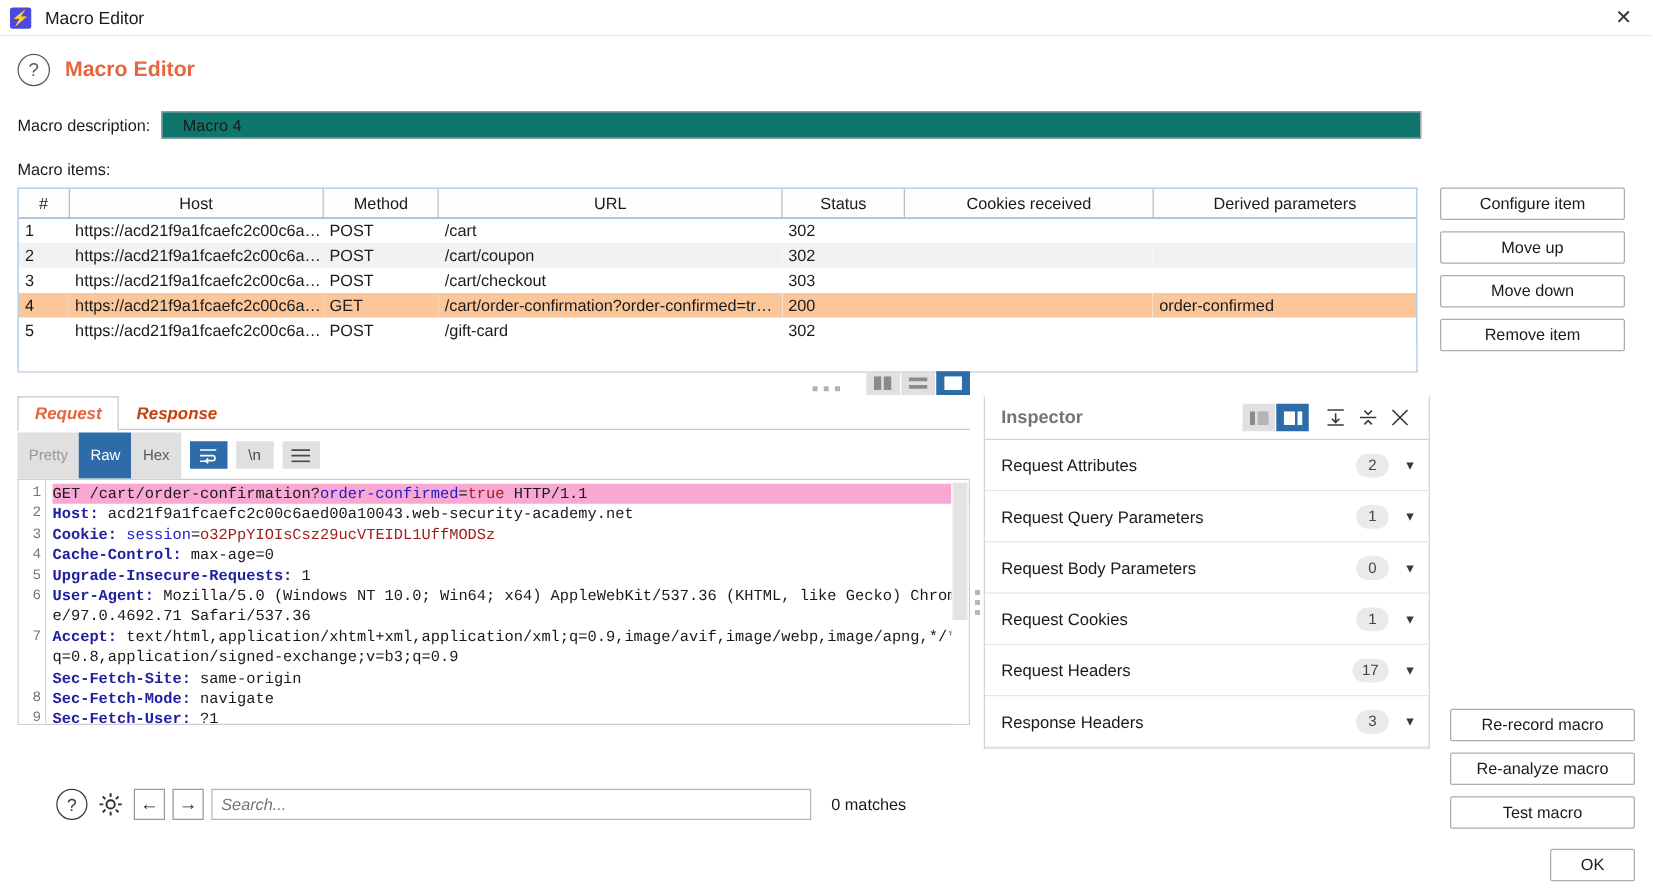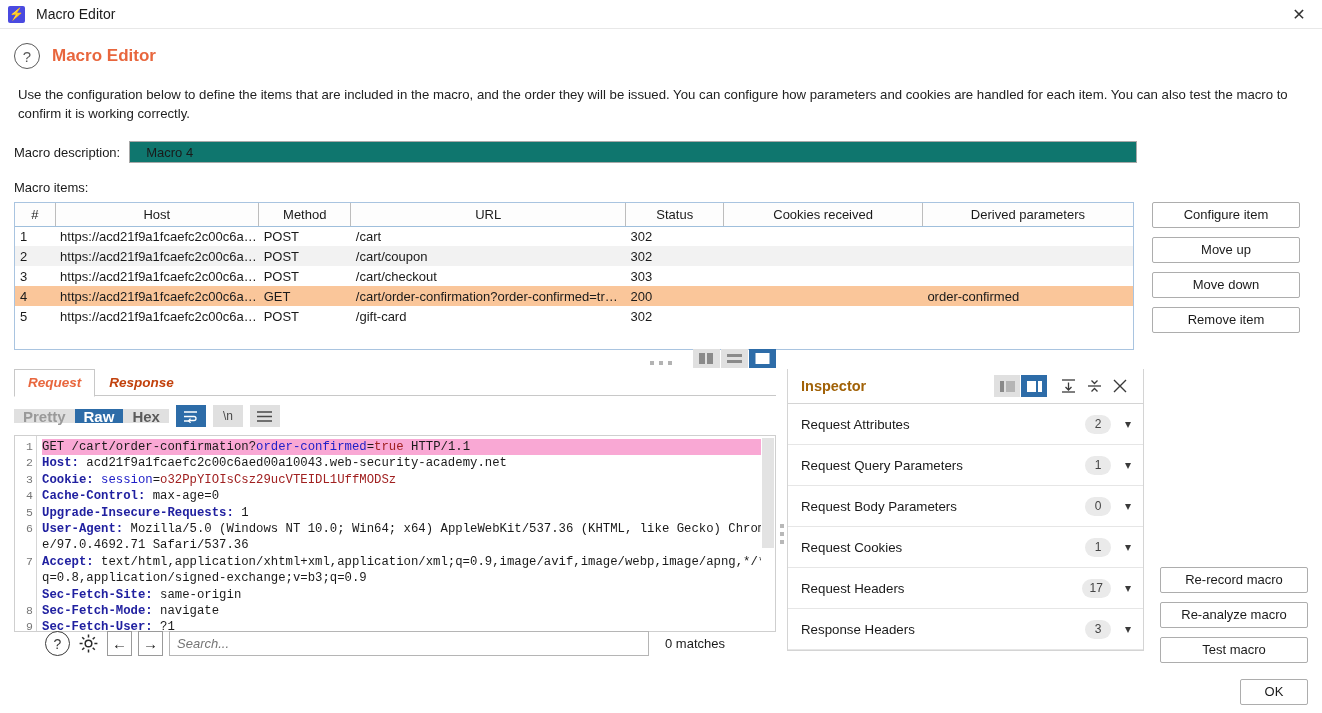--- a/index.html
+++ b/index.html
@@ -250,30 +250,29 @@
   
   .fmt-bar {
     display: flex;
     align-items: center;
     gap: 7px;
     margin-top: 9px;
     height: 22px;
   }
   .seg { display: flex; }
   .seg .sbtn {
-    height: 14px;
+    height: 37px;
     padding: 0 9px;
     background: #e0e0e0;
-    font-size: 15px;
+    font-size: 12px;
     color: #5a5a5a;
     display: flex; align-items: center;
     cursor: pointer;
     border: none;
     font-family: "Liberation Sans", sans-serif;
-    font-weight: bold;
   }
   .seg .sbtn.active { background: #2d6ca8; color: #ffffff; }
   .seg .sbtn.dim { color: #999; }
   .ibtn {
     width: 30px; height: 22px;
     background: #e0e0e0;
     display: flex; align-items: center; justify-content: center;
     cursor: pointer;
     font-size: 12px;
     color: #4a4a4a;
@@ -358,21 +357,21 @@
     background: #ffffff;
     margin-top: 0;
   }
   .insp-head {
     height: 35px;
     display: flex;
     align-items: center;
     padding: 0 10px 0 13px;
     border-bottom: 1px solid #d4d4d4;
   }
-  .insp-title { font-size: 14.5px; font-weight: bold; color: #a16207; }
+  .insp-title { font-size: 14.5px; font-weight: bold; color: #737373; }
   .insp-head-spacer { flex: 1; }
   .insp-toggles { display: flex; gap: 1px; margin-right: 8px; }
   .insp-ico {
     width: 26px; height: 22px;
     display: flex; align-items: center; justify-content: center;
     cursor: pointer;
     color: #4a4a4a;
   }
   .insp-row {
     height: 41px;
@@ -461,21 +460,20 @@
   <div class="titlebar-text">Macro Editor</div>
   <div class="titlebar-spacer"></div>
   <div class="close-btn">✕</div>
 </div>
 
 <div class="header">
   <div class="header-row">
     <div class="help-circle">?</div>
     <div class="header-title">Macro Editor</div>
   </div>
-  <p class="header-desc">Use the configuration below to define the items that are included in the macro, and the order they will be issued. You can configure how parameters and cookies are handled for each item. You can also test the macro to confirm it is working correctly.</p>
 </div>
 
 <div class="field-row">
   <span class="field-label">Macro description:</span>
   <input class="field-input" value="Macro 4" style="">
 </div>
 
 <div class="section-label">Macro items:</div>
 
 <div class="table-area">

